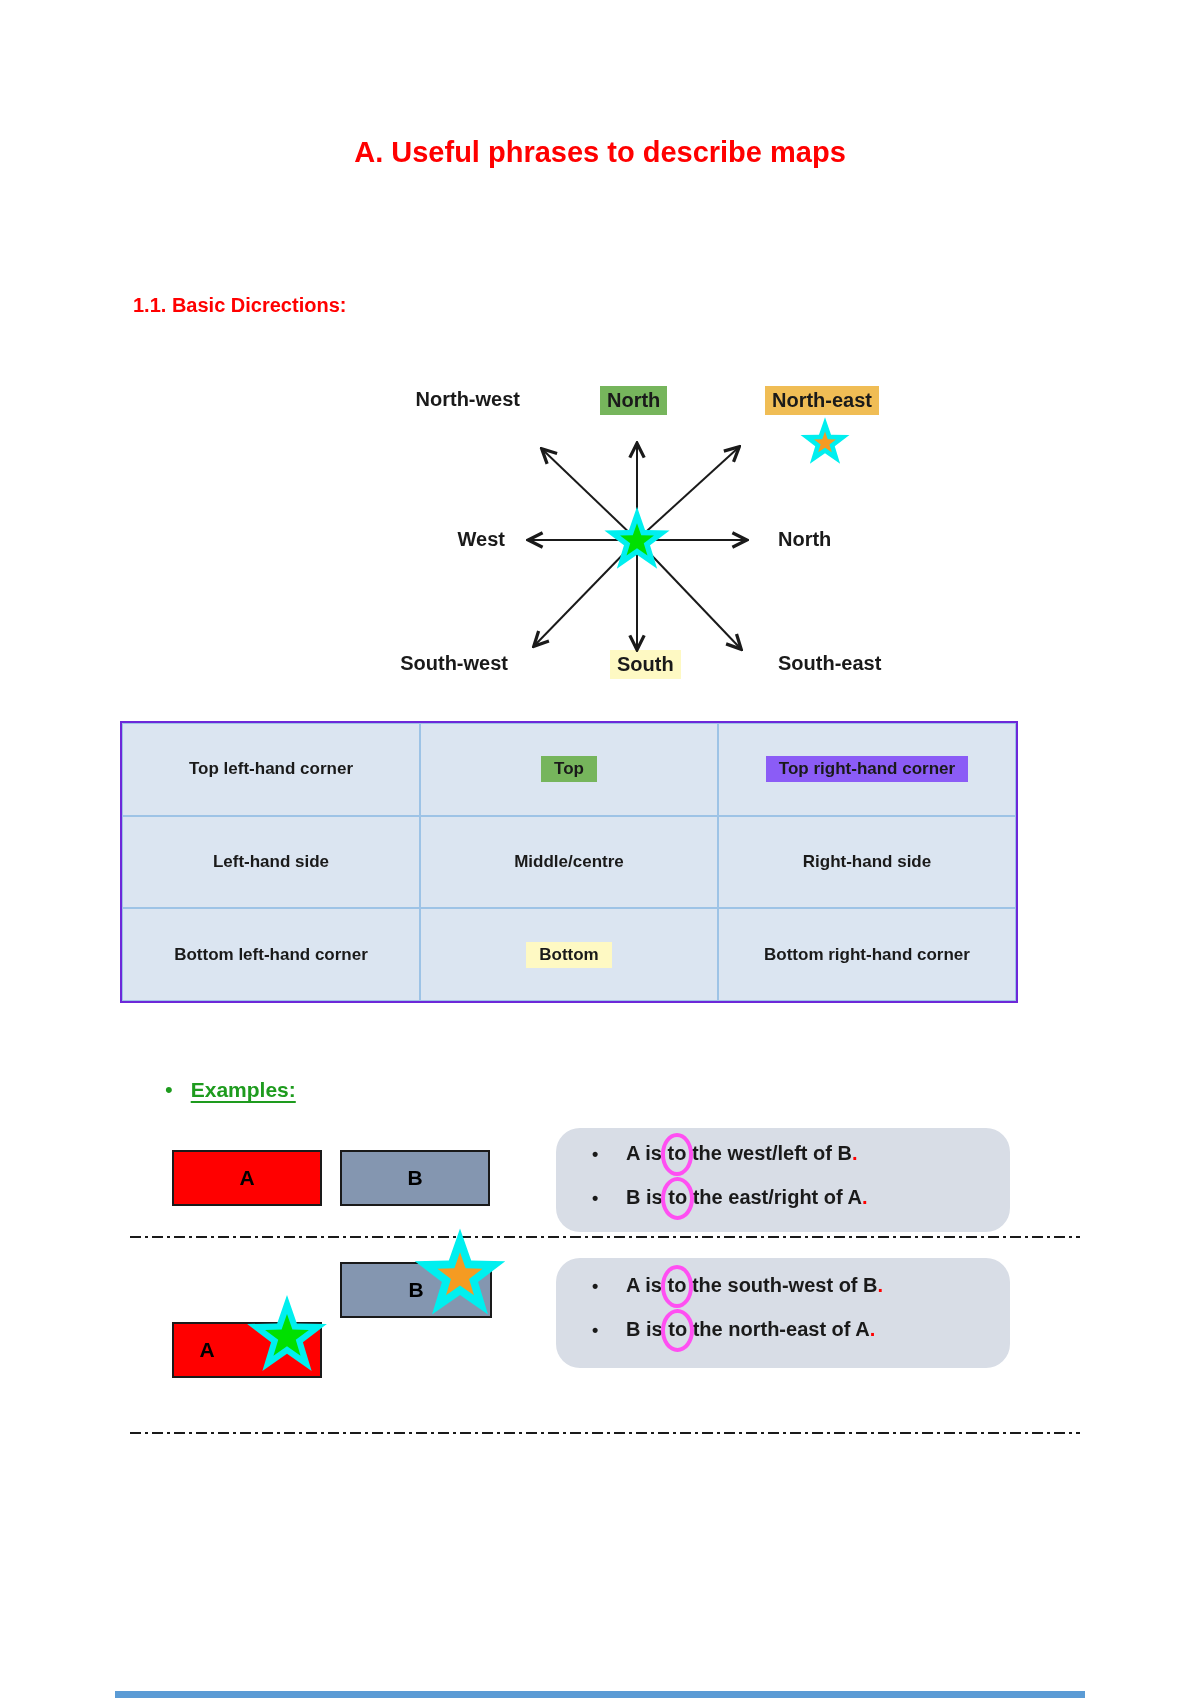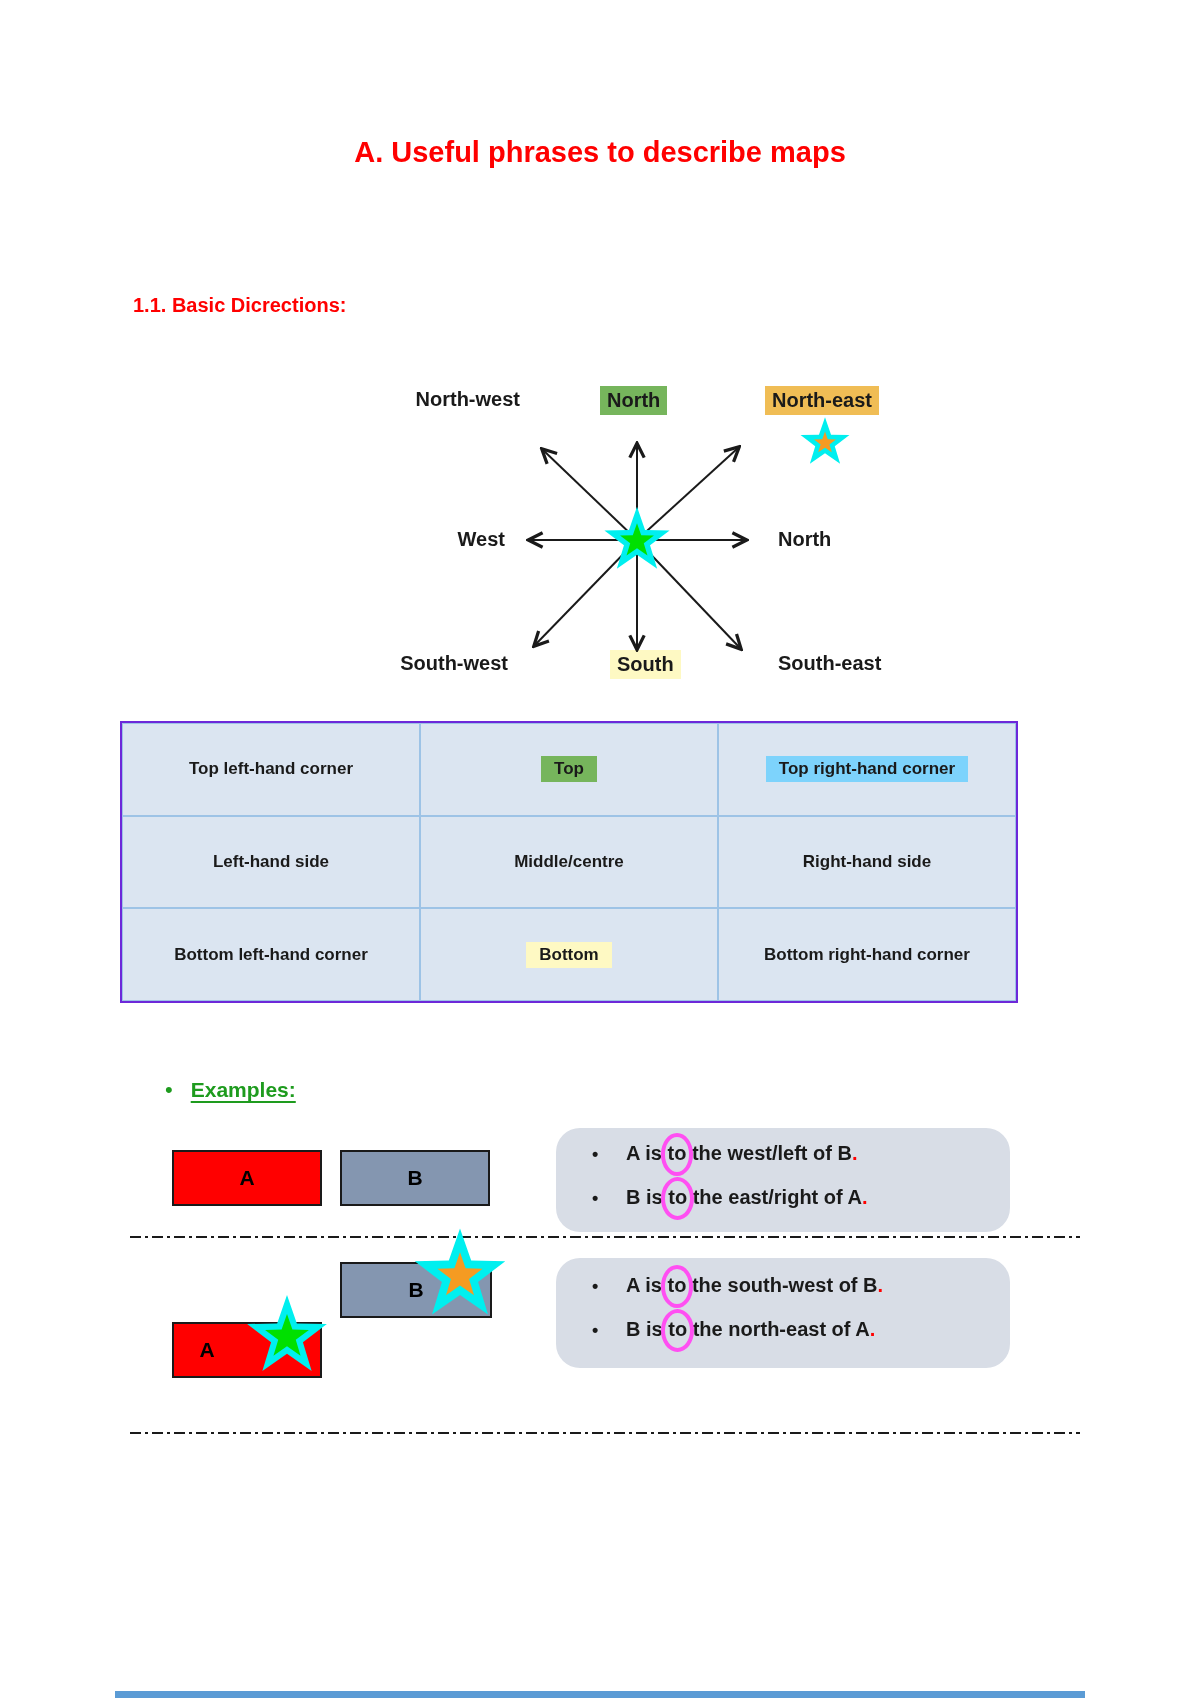--- a/index.html
+++ b/index.html
@@ -15,21 +15,21 @@
   .section-heading .num{font-size:26px;margin-right:14px;}
   .section-heading .txt{font-size:22px;letter-spacing:-0.2px;}
   .subsection-heading{left:133px;top:294px;color:#ff0000;font-size:20px;font-weight:700;}
 
   
   .cmp-label{font-size:20px;font-weight:700;white-space:nowrap;}
   .hl-pad{display:inline-block;padding:3px 7px;}
   .hl-green{background:#76b55c;}
   .hl-gold{background:#f0bd55;}
   .hl-blue{background:#fef9c3;}
-  .hl-tgold{background:#7dd3fc;}
+  .hl-tgold{background:#8b5cf6;}
   .star{position:absolute;overflow:visible;}
 
   
   .ptable{
     left:120px;top:721px;width:898px;height:282px;
     display:grid;grid-template-columns:1fr 1fr 1fr;grid-template-rows:1fr 1fr 1fr;
     background:#dbe5f1;border:2px solid #6d28d9;box-sizing:border-box;
   }
   .pcell{
     border:1.5px solid #9dc3e6;display:flex;align-items:center;justify-content:center;

